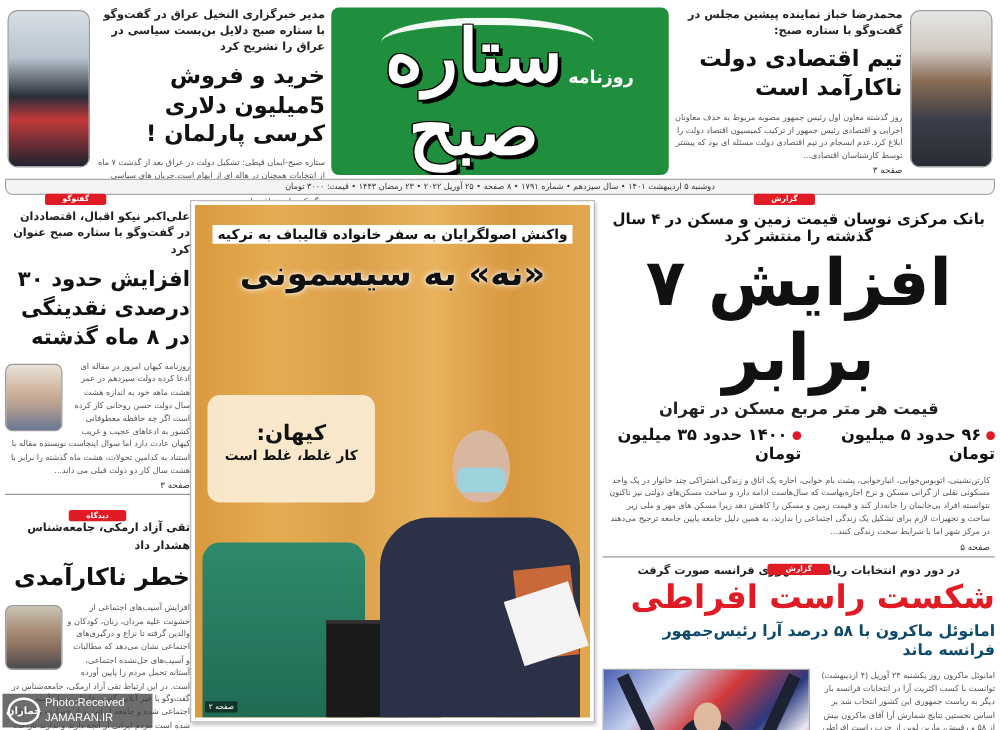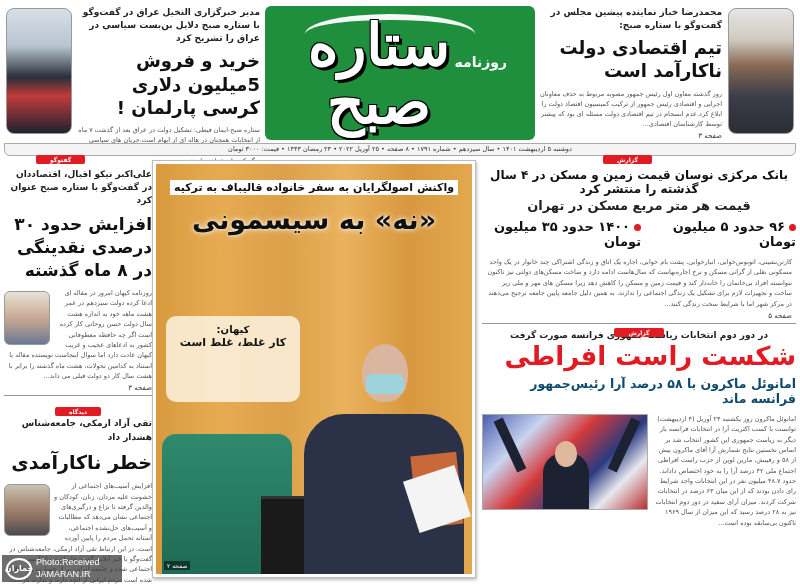--- a/index.html
+++ b/index.html
@@ -39,21 +39,21 @@
   .txt { font-size: 6.5px; line-height: 1.6; color: #555; }
   .rule { border-top: 1px solid #999; margin: 3px 0; }
 
   
   .col-center { position: absolute; left: 152px; top: 160px; width: 324px; height: 418px; border: 1px solid #bbb; box-shadow: 1px 2px 3px rgba(0,0,0,0.25); background: #fff; padding: 3px; }
   .center-photo { position: relative; width: 100%; height: 100%; background: linear-gradient(90deg,#d99a3e 0%,#e6ab52 20%,#dca04a 40%,#e9b25c 60%,#d8983f 80%,#e3a84f 100%); overflow: hidden; }
   .center-kicker { position: absolute; top: 12px; left: 0; right: 0; text-align: center; }
   .center-kicker span { background: #fff; font-size: 11px; font-weight: bold; padding: 1px 4px; color: #111; }
   .center-head { position: absolute; top: 36px; left: 0; right: 0; text-align: center; font-size: 27px; font-weight: bold; line-height: 1.5; color: #111; text-shadow: 0 0 6px rgba(255,255,255,0.9), 0 0 2px #fff; }
   .quote-box { position: absolute; top: 152px; left: 10px; width: 134px; height: 86px; background: rgba(252,240,220,0.88); border-radius: 10px; text-align: center; padding-top: 8px; }
-  .quote-src { font-size: 10px; font-weight: bold; color: #111; }
+  .quote-src { font-size: 17px; font-weight: bold; color: #111; margin-top: 13px; }
   .quote-line { font-size: 11px; font-weight: bold; color: #111; line-height: 1.5; }
   .chair { position: absolute; left: 6px; bottom: 0; width: 130px; height: 140px; background: linear-gradient(180deg,#2e8a6d 0%,#1f6b54 100%); border-radius: 14px 14px 0 0; }
   .desk { position: absolute; left: 105px; bottom: 0; width: 92px; height: 78px; background: #1a1a1a; border-top: 3px solid #333; }
   .person { position: absolute; left: 128px; bottom: 0; width: 180px; height: 230px; }
   .person .torso { position: absolute; left: 20px; bottom: 0; width: 160px; height: 160px; background: #2b3147; border-radius: 40px 40px 0 0; }
   .person .head { position: absolute; left: 78px; top: 0; width: 46px; height: 58px; background: #d9b6a0; border-radius: 50% 50% 45% 45%; }
   .person .mask { position: absolute; left: 82px; top: 30px; width: 38px; height: 20px; background: #9fd3db; border-radius: 6px; }
   .person .folder { position: absolute; right: 4px; top: 110px; width: 46px; height: 72px; background: #c9693a; transform: rotate(-6deg); }
   .person .paper { position: absolute; right: 0; top: 128px; width: 54px; height: 54px; background: #f4f4f4; transform: rotate(-18deg); }
   .watermark-small { position: absolute; left: 8px; bottom: 4px; font-size: 6px; color: #fff; background: rgba(0,0,0,0.5); padding: 1px 3px; }
@@ -162,20 +162,21 @@
       <div class="quote-src">کیهان:</div>
       <div class="quote-line">کار غلط، غلط است</div>
     </div>
     <div class="watermark-small">صفحه ۲</div>
   </div>
 </div>
 
 <div class="col-right">
   <div>
     <div class="lead-kicker">بانک مرکزی نوسان قیمت زمین و مسکن در ۴ سال گذشته را منتشر کرد</div>
+    <div class="lead-head">افزایش ۷ برابر</div>
     <div class="lead-sub">قیمت هر متر مربع مسکن در تهران</div>
     <div class="stats">
       <span><span class="dot"></span><span>۹۶ حدود ۵ میلیون تومان</span></span>
       <span><span class="dot"></span><span>۱۴۰۰ حدود ۳۵ میلیون تومان</span></span>
     </div>
     <div class="lead-body">کارتن‌نشینی، اتوبوس‌خوابی، انبارخوابی، پشت بام خوابی، اجاره یک اتاق و زندگی اشتراکی چند خانوار در یک واحد مسکونی نقلی از گرانی مسکن و نرخ اجاره‌بهاست که سال‌هاست ادامه دارد و ساخت مسکن‌های دولتی نیز تاکنون نتوانسته افراد بی‌خانمان را خانه‌دار کند و قیمت زمین و مسکن را کاهش دهد زیرا مسکن های مهر و ملی زیر ساخت و تجهیزات لازم برای تشکیل یک زندگی اجتماعی را ندارند، به همین دلیل جامعه پایین جامعه ترجیح می‌دهند در مرکز شهر اما با شرایط سخت زندگی کنند...</div>
     <div class="page-ref" style="padding-right:4px;">صفحه ۵</div>
   </div>
 
   <div class="rule"></div>

